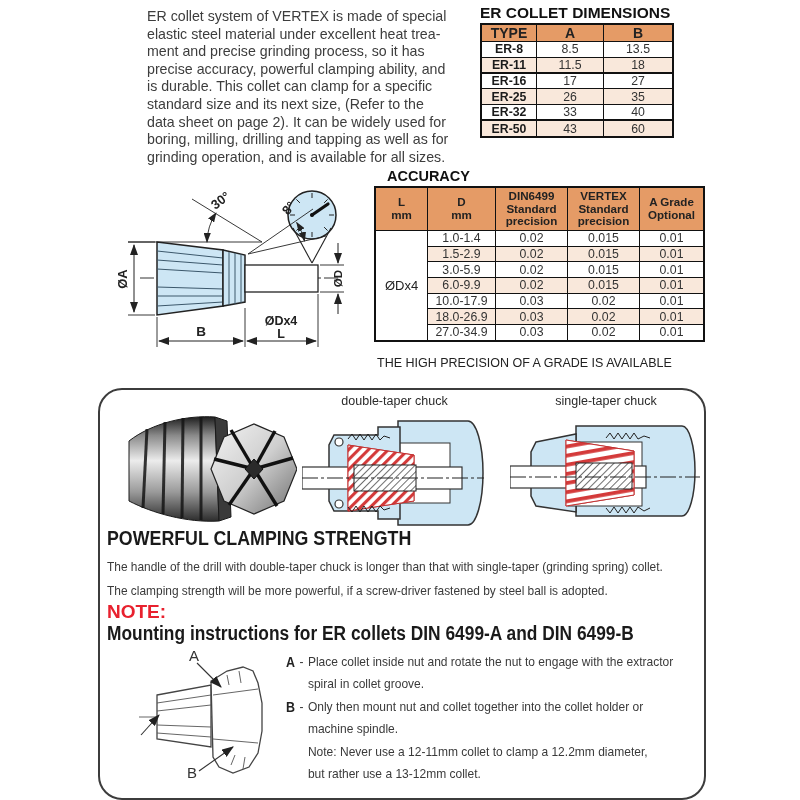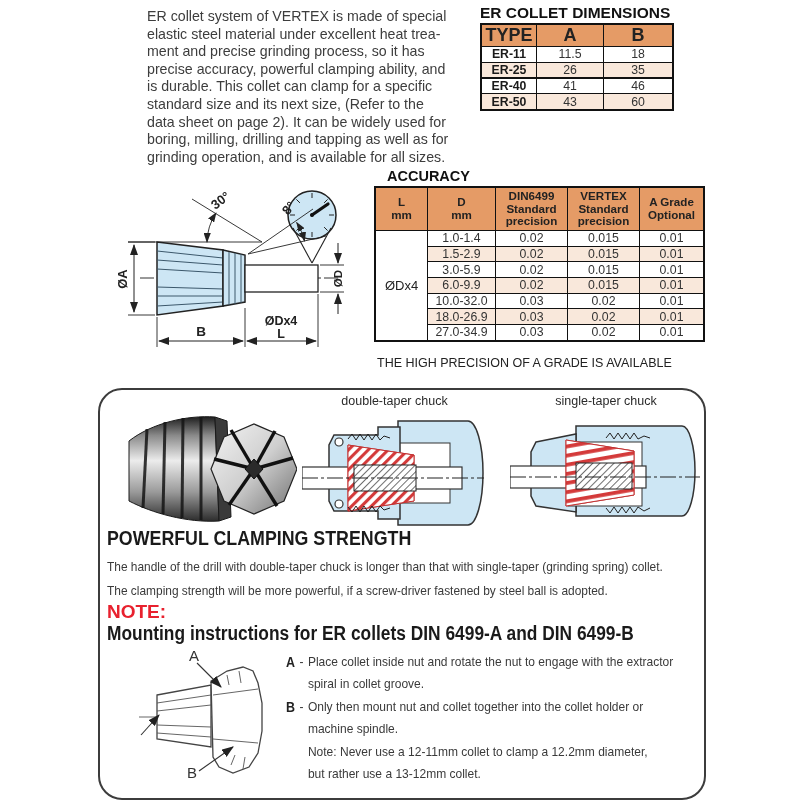--- a/index.html
+++ b/index.html
@@ -10,21 +10,21 @@
   
   .intro{left:147px;top:8px;width:322px;font-size:14.2px;line-height:17.6px;
          color:#3d3d3d;white-space:pre-line;}
 
   
   .tbl-title{font-weight:bold;color:#111;text-align:center;}
   table{border-collapse:collapse;table-layout:fixed;}
   .dims{left:481px;top:24px;width:191px;}
   .dims th,.dims td{border:1px solid #111;text-align:center;padding:0;font-size:12.3px;color:#333;}
   .dims tr{height:15.8px;}
-  .dims thead th{background:#E59B66;font-weight:bold;color:#222;font-size:18px;}
+  .dims thead th{background:#E59B66;font-weight:bold;color:#222;font-size:14px;}
   .dims tbody tr:nth-child(even){background:#F9E8DB;}
   .dims tbody td:first-child{font-weight:bold;color:#1a1a1a;}
   .dims tbody tr:nth-child(2) td,.dims tbody tr:nth-child(5) td{border-bottom-width:2px;}
   .outer2{outline:2px solid #111;outline-offset:-1px;}
 
   .acc{left:375px;top:187px;width:328px;}
   .acc th,.acc td{border:1px solid #111;text-align:center;padding:0;font-size:12.3px;color:#333;}
   .acc thead th{background:#E59B66;font-weight:bold;color:#222;font-size:11.6px;line-height:12.8px;
                 white-space:pre-line;height:42px;}
   .acc tbody tr{height:15.7px;}
@@ -107,33 +107,43 @@
       </colgroup>
     <thead>
       <tr>
         <th>TYPE</th>
         <th>A</th>
         <th>B</th>
       </tr>
     </thead>
     <tbody>
         <tr>
+          <td>ER-8</td>
+          <td>8.5</td>
+          <td>13.5</td>
+        </tr>
+        <tr>
           <td>ER-11</td>
           <td>11.5</td>
           <td>18</td>
         </tr>
         <tr>
+          <td>ER-16</td>
+          <td>17</td>
+          <td>27</td>
+        </tr>
+        <tr>
           <td>ER-25</td>
           <td>26</td>
           <td>35</td>
         </tr>
         <tr>
-          <td>ER-40</td>
-          <td>41</td>
-          <td>46</td>
+          <td>ER-32</td>
+          <td>33</td>
+          <td>40</td>
         </tr>
         <tr>
           <td>ER-50</td>
           <td>43</td>
           <td>60</td>
         </tr>
       </tbody>
   </table>
 
   <div class="abs tbl-title acc-title">ACCURACY</div>
@@ -181,21 +191,21 @@
           <td>0.015</td>
           <td>0.01</td>
         </tr>
         <tr>
           <td>6.0-9.9</td>
           <td>0.02</td>
           <td>0.015</td>
           <td>0.01</td>
         </tr>
         <tr>
-          <td>10.0-32.0</td>
+          <td>10.0-17.9</td>
           <td>0.03</td>
           <td>0.02</td>
           <td>0.01</td>
         </tr>
         <tr>
           <td>18.0-26.9</td>
           <td>0.03</td>
           <td>0.02</td>
           <td>0.01</td>
         </tr>

